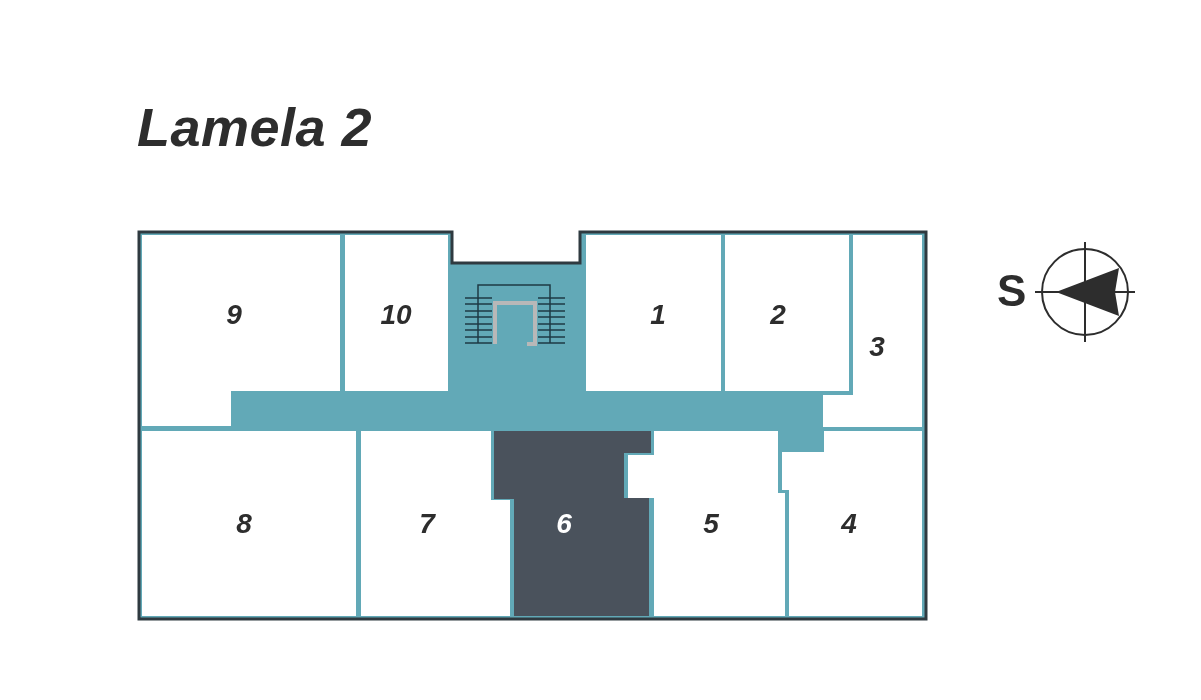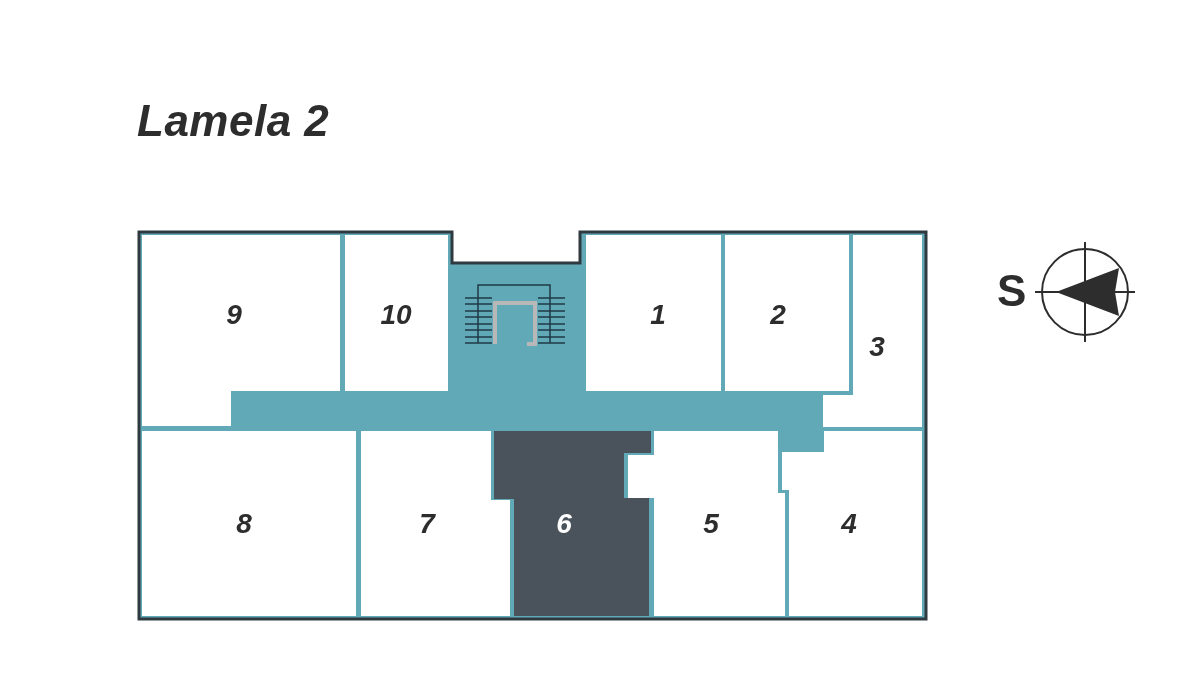--- a/index.html
+++ b/index.html
@@ -1,17 +1,17 @@
 <!DOCTYPE html>
 <html><head>
 <meta charset="utf-8">
 <style>
   html, body { margin: 0; padding: 0; background: #ffffff; }
   body { width: 1201px; height: 700px; position: relative; overflow: hidden; font-family: "Liberation Sans", sans-serif; }
-  .title { position: absolute; left: 137px; top: 96px; font-size: 44px; font-weight: bold; font-style: italic; color: #2d2d2d; letter-spacing: 0.5px; font-family: "Liberation Sans", sans-serif; }
+  .title { position: absolute; left: 137px; top: 96px; font-size: 54px; font-weight: bold; font-style: italic; color: #2d2d2d; letter-spacing: 0.5px; font-family: "Liberation Sans", sans-serif; }
   svg.plan { position: absolute; left: 0; top: 0; }
   .unit-label { font-family: "Liberation Sans", sans-serif; font-weight: bold; font-style: italic; font-size: 28px; fill: #2d2d2d; text-anchor: middle; }
   .unit-label.sel { fill: #ffffff; }
   .compass-s { position: absolute; left: 997px; top: 266px; font-size: 44px; font-weight: bold; color: #2d2d2d; font-family: "Liberation Sans", sans-serif; }
   .unit { cursor: pointer; }
 </style>
 </head>
 <body>
 
 <div class="title">Lamela 2</div>

